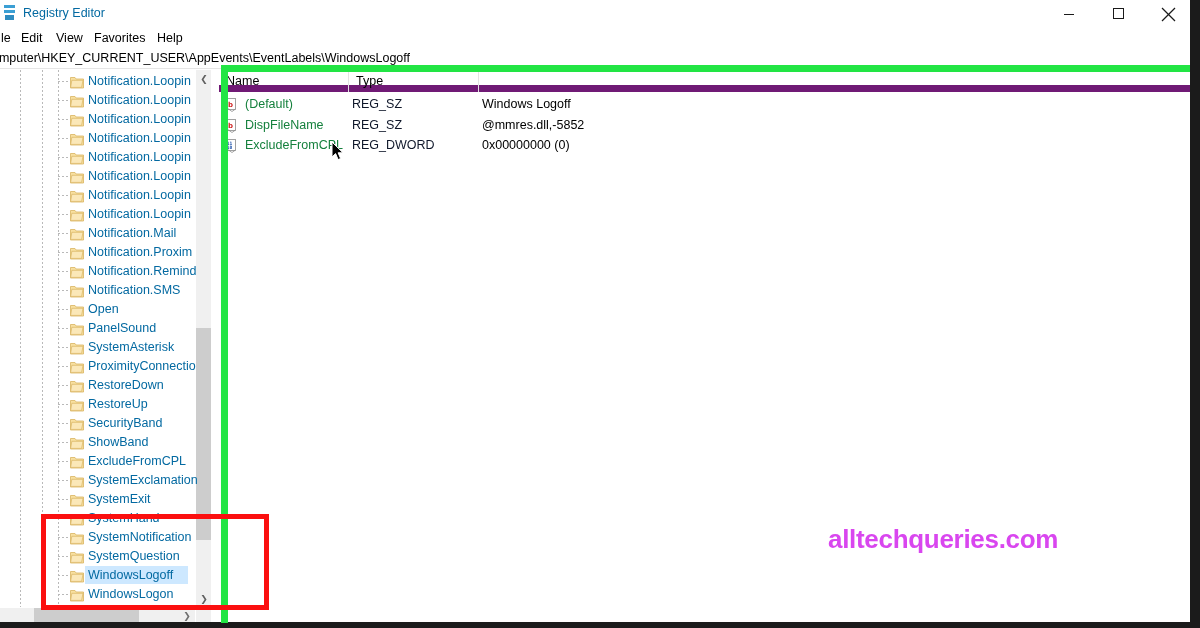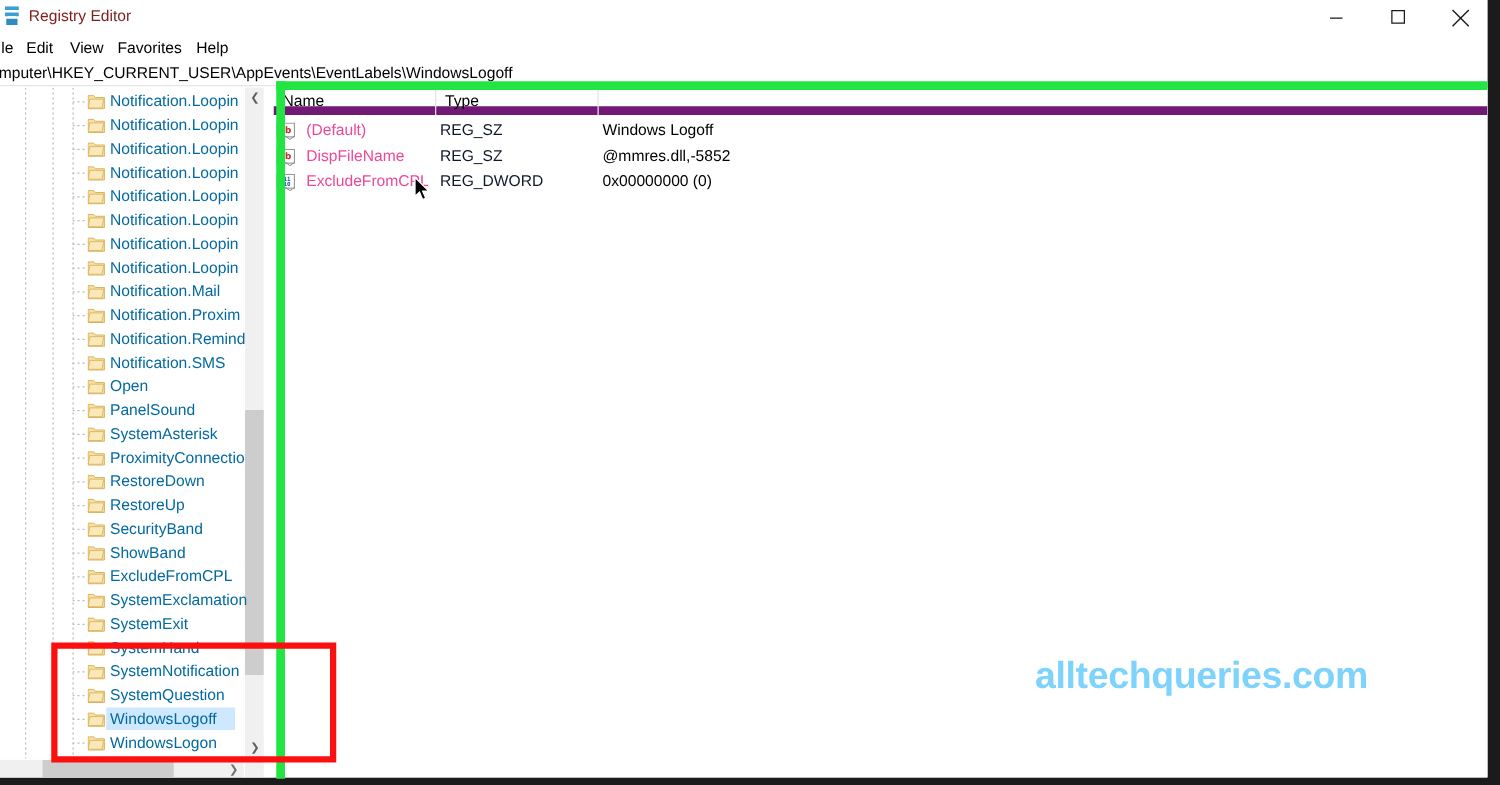--- a/index.html
+++ b/index.html
@@ -30,21 +30,21 @@
     position: absolute; left: 0; top: 0;
     width: 1198px; height: 27px;
     background: #ffffff;
   }
   .titlebar .app-icon {
     position: absolute; left: 10px; top: 5px;
     width: 15px; height: 16px;
   }
   .titlebar .title-text {
     position: absolute; left: 31px; top: 4px;
-    font-size: 12.5px; color: #7f1d1d; line-height: 18px;
+    font-size: 12.5px; color: #0369a1; line-height: 18px;
     white-space: nowrap;
   }
   .wbtn {
     position: absolute; top: 0; width: 46px; height: 27px;
     background: transparent;
     border: none; padding: 0; margin: 0;
     cursor: default;
   }
   #btn-min { left: 1054px; }
   #btn-max { left: 1104px; }
@@ -218,21 +218,21 @@
   }
   .valrow {
     position: absolute; left: 0; width: 971px; height: 20px;
   }
   .valrow .vicon {
     position: absolute; left: 2px; top: 3px;
     width: 15px; height: 14px;
   }
   .valrow .vname {
     position: absolute; left: 26px; top: 1px;
-    font-size: 12.5px; color: #ec4899; line-height: 17px;
+    font-size: 12.5px; color: #15803d; line-height: 17px;
     white-space: nowrap;
   }
   .valrow .vtype {
     position: absolute; left: 133px; top: 1px;
     font-size: 12.5px; color: #0f172a; line-height: 17px;
     white-space: nowrap;
   }
   .valrow .vdata {
     position: absolute; left: 263px; top: 1px;
     font-size: 12.5px; color: #000; line-height: 17px;
@@ -253,22 +253,22 @@
     z-index: 40;
   }
   .red-box {
     position: absolute; left: 41px; top: 514px;
     width: 228px; height: 96px;
     border: 5px solid #fb0f0f;
     z-index: 45;
   }
   .watermark {
     position: absolute; left: 828px; top: 524px;
-    font-size: 30px; font-weight: bold;
-    color: #7dd3fc;
+    font-size: 26px; font-weight: bold;
+    color: #d946ef;
     letter-spacing: -0.3px;
     white-space: nowrap;
     z-index: 50;
   }
 
   
   .cursor {
     position: absolute; left: 331px; top: 141px;
     width: 16px; height: 22px;
     z-index: 60;

